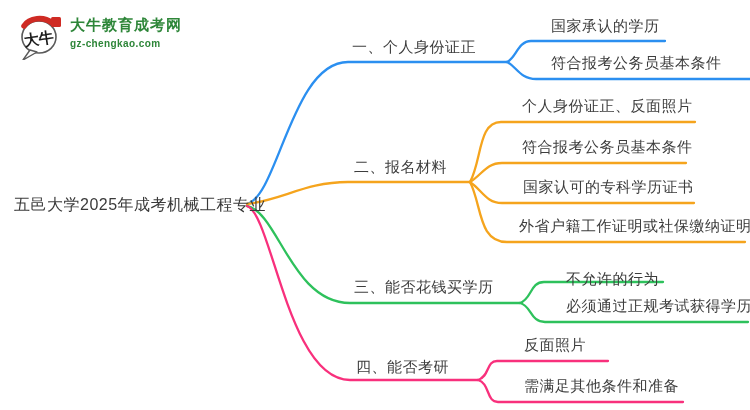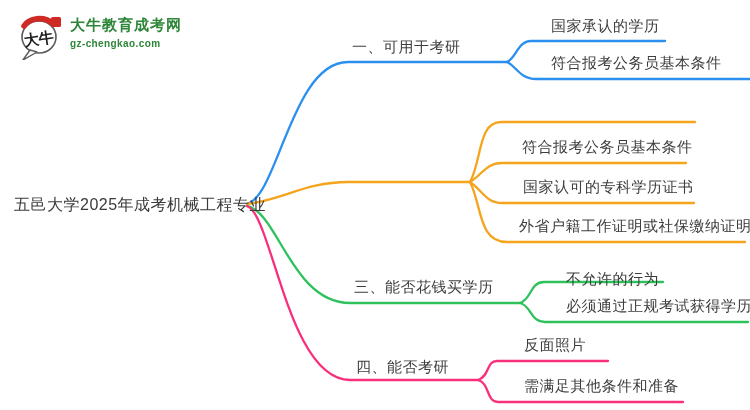--- a/index.html
+++ b/index.html
@@ -57,27 +57,29 @@
       <text x="21" y="34" text-anchor="middle" font-size="15" font-weight="bold" fill="#1c1c1c" transform="rotate(-8 21 30)">大牛</text>
     </svg>
     <div class="logo-text">
       <div class="logo-title">大牛教育成考网</div>
       <div class="logo-url">gz-chengkao.com</div>
     </div>
   </div>
 
   <div class="node-label root-label" style="left:14px;top:195px;">五邑大学2025年成考机械工程专业</div>
 
-  <div class="node-label" style="left:352px;top:38px;">一、可用于考研</div>
+  <div class="node-label" style="left:352px;top:38px;">一、个人身份证正</div>
+  <div class="node-label" style="left:354px;top:158px;">二、报名材料</div>
   <div class="node-label" style="left:354px;top:278px;">三、能否花钱买学历</div>
   <div class="node-label" style="left:356px;top:358px;">四、能否考研</div>
 
   <div class="node-label" style="left:551px;top:17px;">国家承认的学历</div>
   <div class="node-label" style="left:551px;top:54px;">符合报考公务员基本条件</div>
 
+  <div class="node-label" style="left:522px;top:97px;">个人身份证正、反面照片</div>
   <div class="node-label" style="left:522px;top:138px;">符合报考公务员基本条件</div>
   <div class="node-label" style="left:523px;top:178px;">国家认可的专科学历证书</div>
   <div class="node-label" style="left:519px;top:217px;">外省户籍工作证明或社保缴纳证明</div>
 
   <div class="node-label" style="left:566px;top:272px;font-family:Liberation Mono, monospace;">不允许的行为</div>
   <div class="node-label" style="left:566px;top:297px;">必须通过正规考试获得学历</div>
 
   <div class="node-label" style="left:524px;top:336px;">反面照片</div>
   <div class="node-label" style="left:524px;top:377px;">需满足其他条件和准备</div>
 

